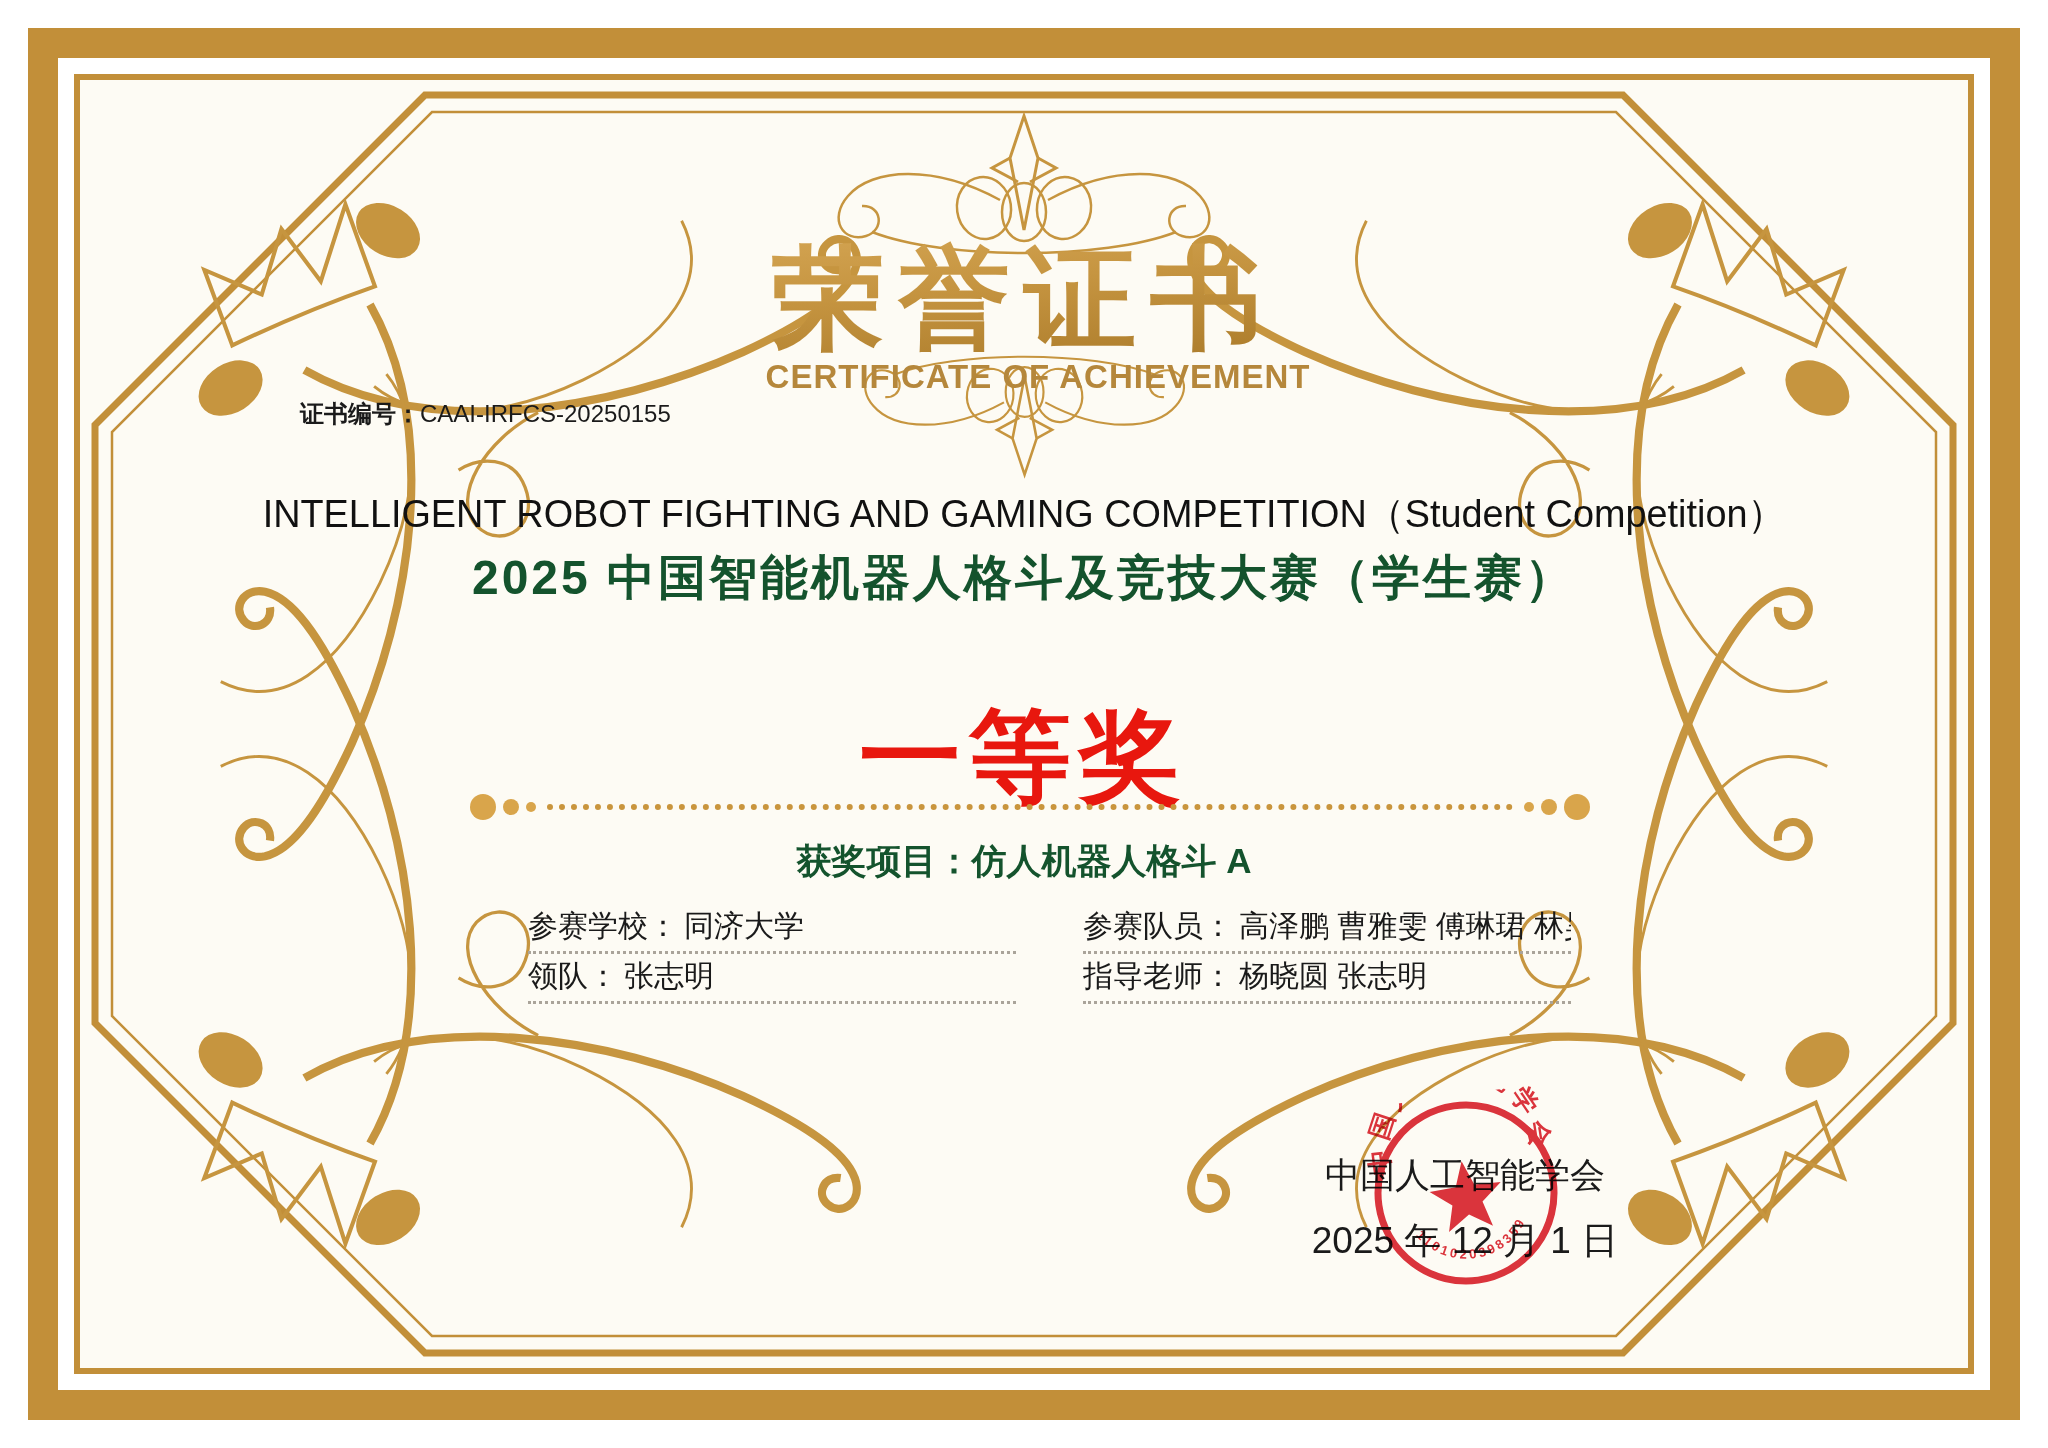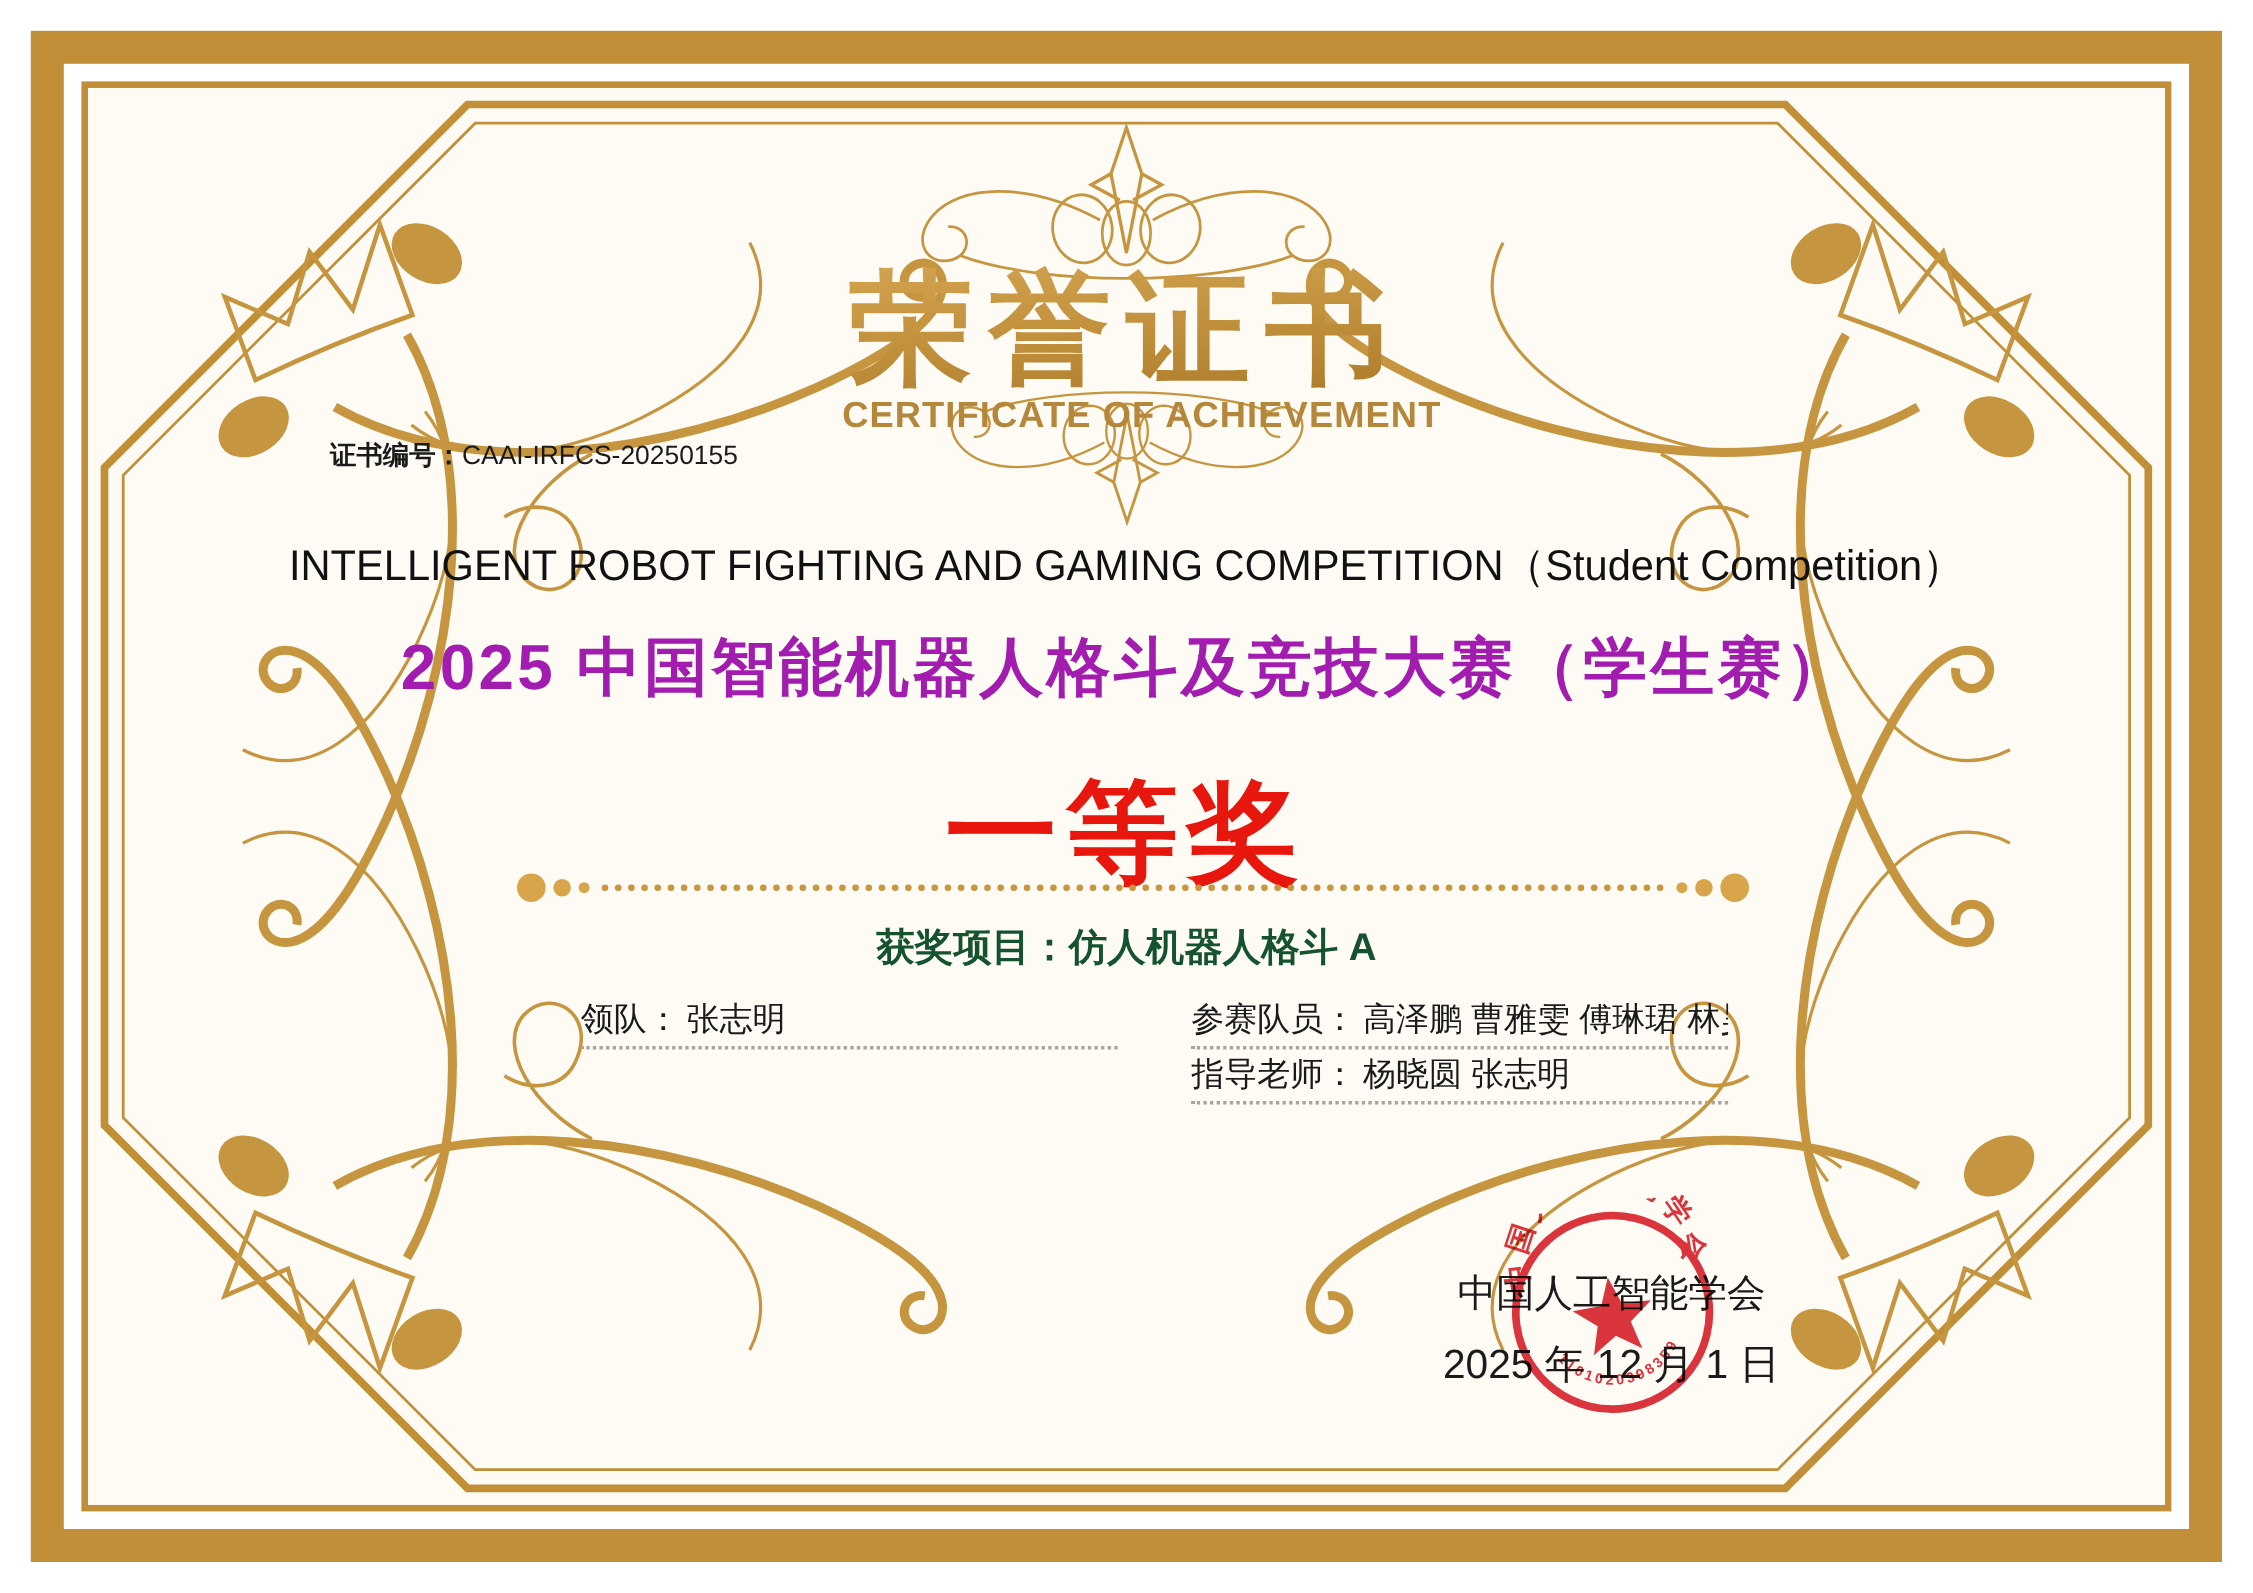--- a/index.html
+++ b/index.html
@@ -33,22 +33,22 @@
   .cert-no{
     top:398px;left:300px;font-size:24px;
   }
   .cert-no .lbl{font-weight:800;}
   .comp-en{
     top:487px;
     font-size:39px;font-weight:500;color:#111;
     transform:scaleX(0.97);transform-origin:center;
   }
   .comp-cn{
-    top:568px;
-    font-size:58px;font-weight:800;letter-spacing:3px;color:#a21caf;
+    top:546px;
+    font-size:48px;font-weight:800;letter-spacing:3px;color:#14532d;
   }
   .award{
     top:690px;
     font-size:102px;font-weight:700;letter-spacing:8px;color:#e8170e;
   }
   
   .divider{
     position:absolute;top:792px;left:470px;width:1120px;height:30px;
     display:flex;align-items:center;gap:7px;
   }
@@ -154,20 +154,23 @@
     <span class="dot sml"></span>
     <span class="dotline"></span>
     <span class="dot sml"></span>
     <span class="dot mid"></span>
     <span class="dot big"></span>
   </div>
 
   <div class="abs center project">获奖项目：仿人机器人格斗 A</div>
 
   <div class="fields left">
+    <div class="frow">
+      <span class="lbl">参赛学校：</span><span class="val">同济大学</span>
+    </div>
     <div class="frow">
       <span class="lbl">领队：</span><span class="val">张志明</span>
     </div>
   </div>
 
   <div class="fields right">
     <div class="frow">
       <span class="lbl">参赛队员：</span><span class="val">高泽鹏  曹雅雯  傅琳珺  林昊哲</span>
     </div>
     <div class="frow">

